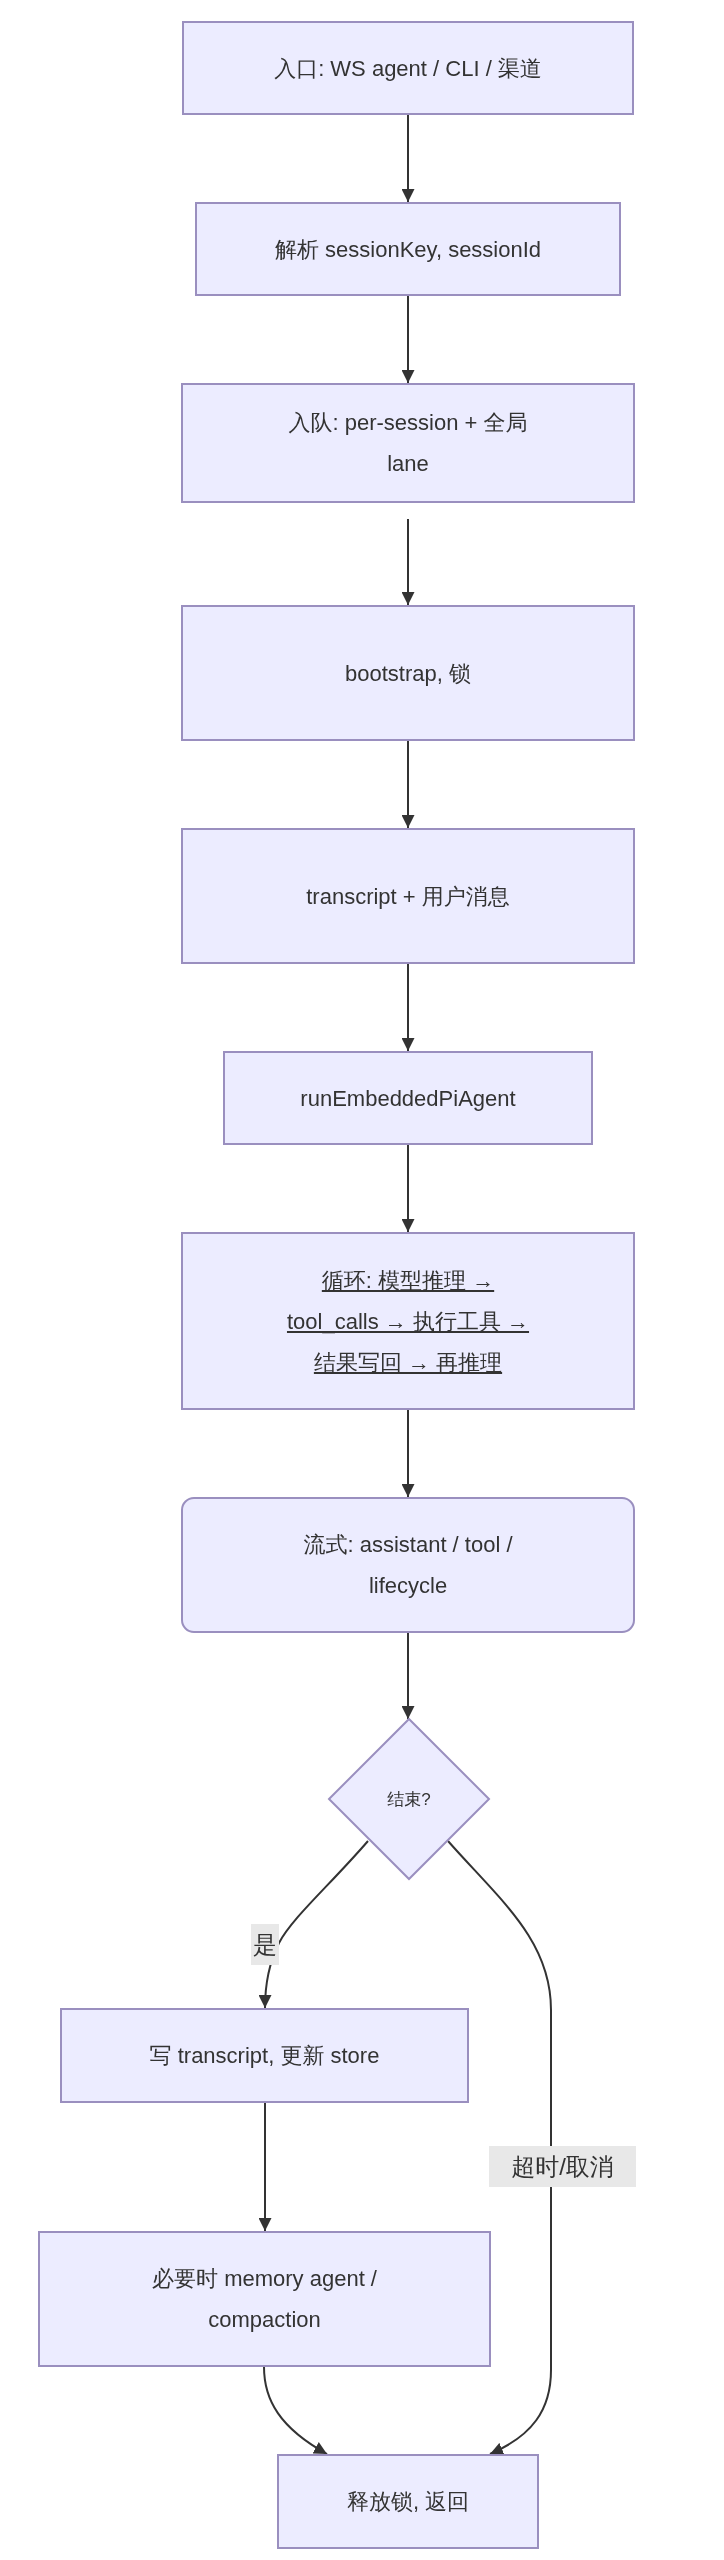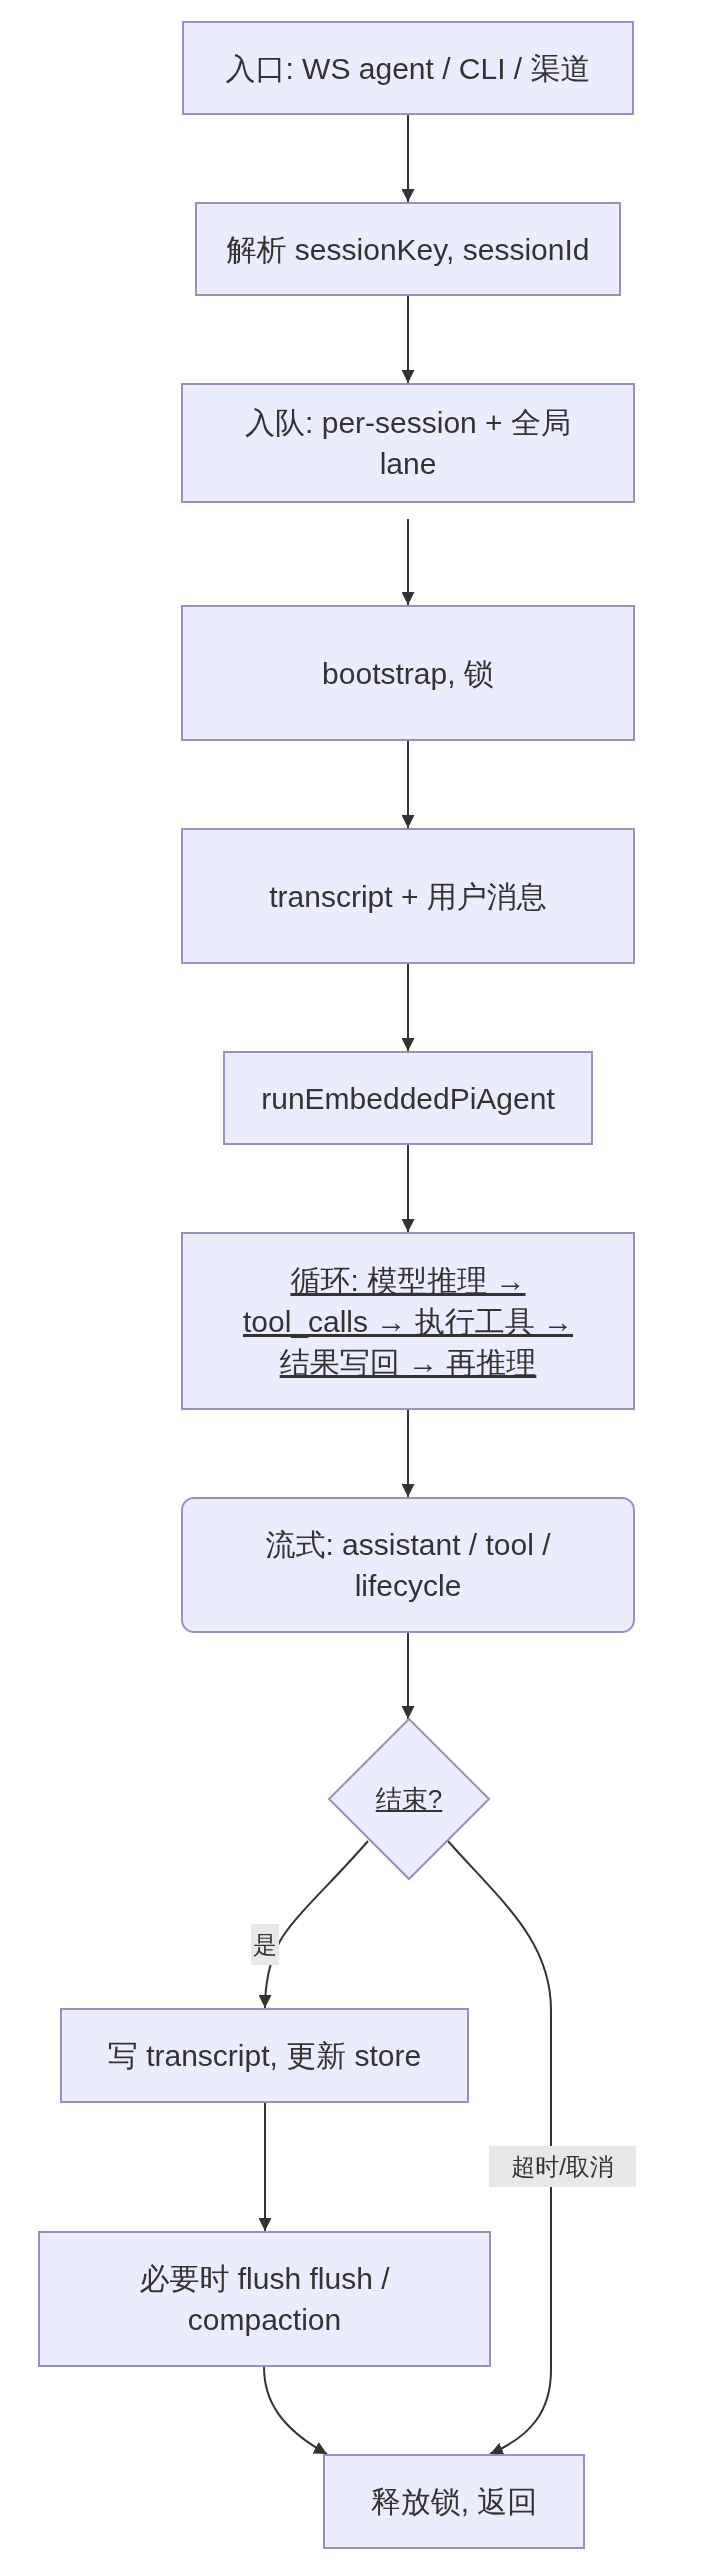--- a/index.html
+++ b/index.html
@@ -16,43 +16,43 @@
     }
     .canvas { position: absolute; left: 0; top: 0; width: 724px; height: 2560px; }
     svg.edges { position: absolute; left: 0; top: 0; }
     .edge-line { fill: none; stroke: var(--edge); stroke-width: 2px; }
     .diamond-shape { fill: var(--node-fill); stroke: var(--node-stroke); stroke-width: 2px; }
     .node {
       position: absolute; box-sizing: border-box;
       background: var(--node-fill);
       border: 2px solid var(--node-stroke);
       display: flex; flex-direction: column; align-items: center; justify-content: center;
-      color: var(--text); font-size: 30px; line-height: 41px; text-align: right;
+      color: var(--text); font-size: 22px; line-height: 41px; text-align: right;
     }
     .node .line, .diamond-label .line { display: block; white-space: nowrap; }
     .diamond-label {
-      position: absolute; color: var(--text); font-size: 26px; line-height: 41px;
-      text-align: center; width: 160px; height: 41px; left: 329px; top: 1779px; text-decoration: underline;
+      position: absolute; color: var(--text); font-size: 17px; line-height: 41px;
+      text-align: center; width: 160px; height: 41px; left: 329px; top: 1779px;
     }
     .edge-label {
       position: absolute; background: var(--label-bg); color: var(--text);
       font-size: 24px; line-height: 41px; height: 41px; text-align: center;
       white-space: nowrap; padding: 0 1px; box-sizing: border-box;
     }
     #n1  { left: 182px; top: 21px;   width: 452px; height: 94px; }
     #n2  { left: 195px; top: 202px;  width: 426px; height: 94px; }
     #n3  { left: 181px; top: 383px;  width: 454px; height: 120px; }
     #n4  { left: 181px; top: 605px;  width: 454px; height: 136px; }
     #n5  { left: 181px; top: 828px;  width: 454px; height: 136px; }
     #n6  { left: 223px; top: 1051px; width: 370px; height: 94px; }
     #n7  { left: 181px; top: 1232px; width: 454px; height: 178px; text-decoration: underline; }
     #n8  { left: 181px; top: 1497px; width: 454px; height: 136px; border-radius: 13px; }
     #n9  { left: 60px;  top: 2008px; width: 409px; height: 95px; }
     #n10 { left: 38px;  top: 2231px; width: 453px; height: 136px; }
-    #n11 { left: 277px; top: 2454px; width: 262px; height: 95px; margin-left: 46px; }
+    #n11 { left: 277px; top: 2454px; width: 262px; height: 95px; }
     #label-yes    { left: 251px; top: 1924px; width: 28px; }
     #label-cancel { left: 489px; top: 2146px; width: 147px; }
   </style>
 </head>
 <body>
 
 <div class="canvas">
 
   <svg class="edges" width="724" height="2560" viewBox="0 0 724 2560">
     <defs>
@@ -107,21 +107,21 @@
   </div>
 
   <div class="diamond-label">
     <span class="line">结束?</span>
   </div>
 
   <div class="node" id="n9">
     <span class="line">写 transcript, 更新 store</span>
   </div>
   <div class="node" id="n10">
-    <span class="line">必要时 flush flush /</span>
+    <span class="line">必要时 memory agent /</span>
     <span class="line">compaction</span>
   </div>
   <div class="node" id="n11">
     <span class="line">释放锁, 返回</span>
   </div>
 
   <div class="edge-label" id="label-yes">是</div>
   <div class="edge-label" id="label-cancel">超时/取消</div>
 
 </div>

